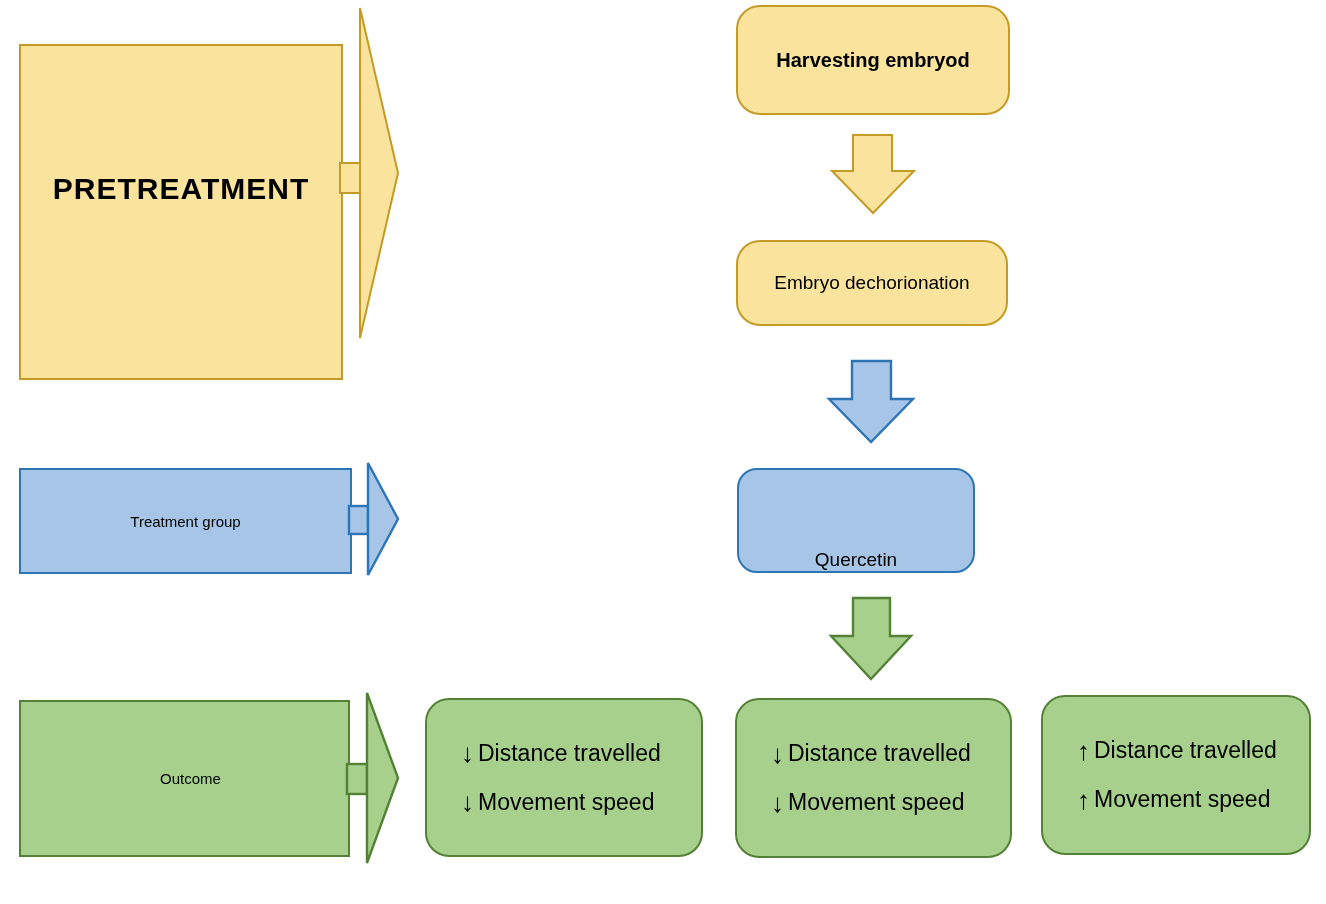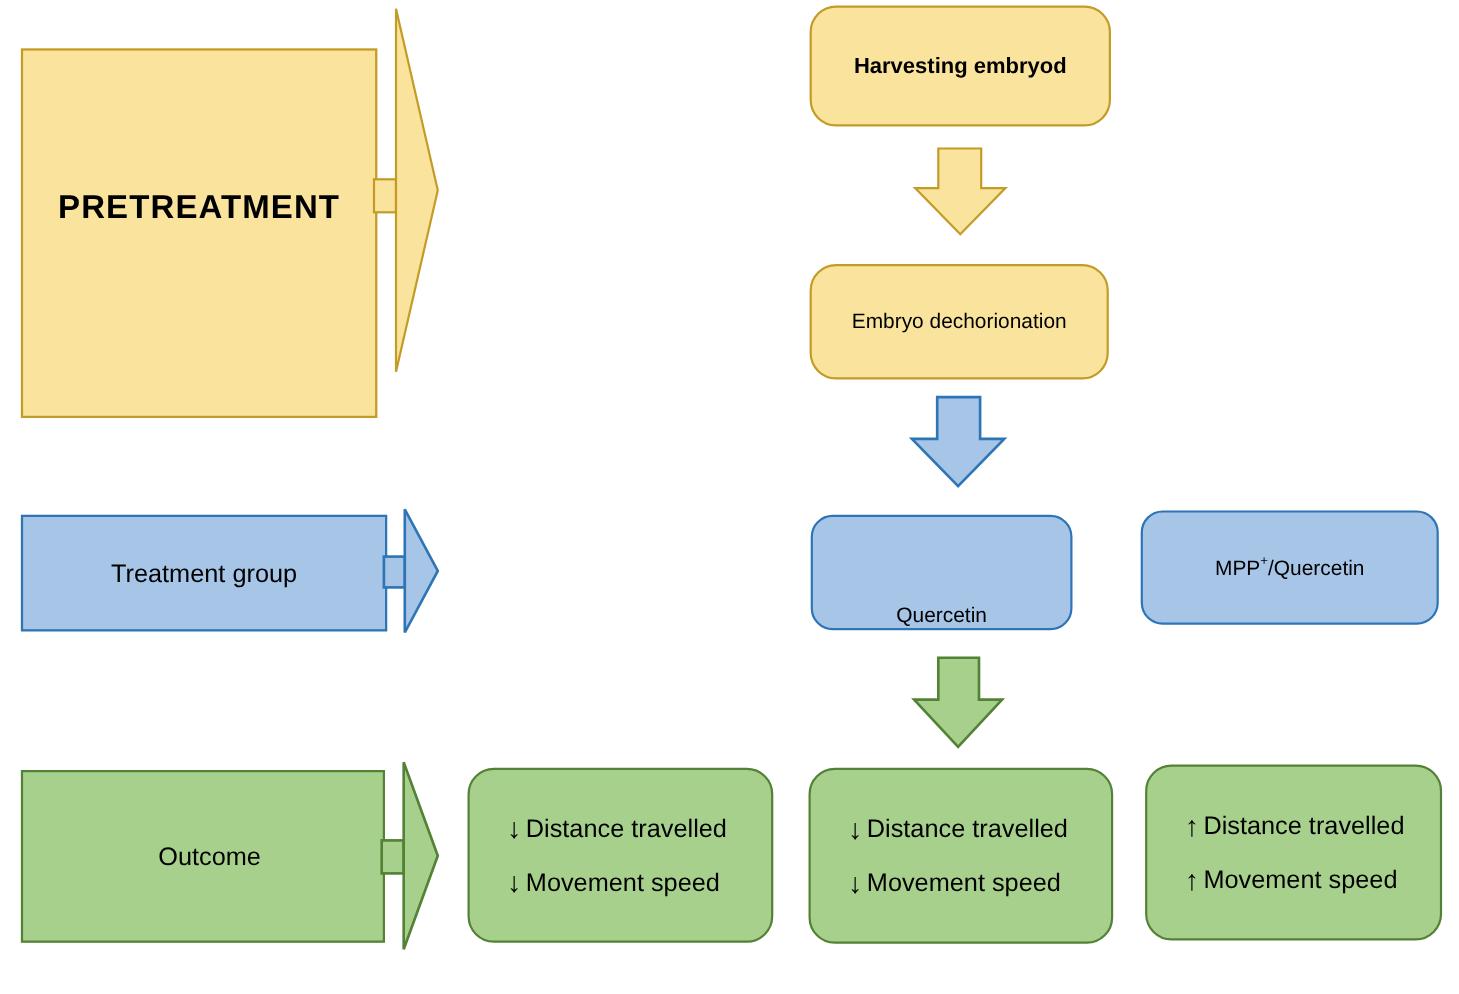--- a/index.html
+++ b/index.html
@@ -25,21 +25,21 @@
   svg.arrow-yellow * { fill:var(--yellow-fill,#f9e39d); stroke:var(--yellow-border,#c49b27); stroke-width:2; stroke-linejoin:miter; }
   svg.arrow-blue *   { fill:var(--blue-fill,#a6c5e7);  stroke:var(--blue-border,#2e75b6);  stroke-width:2.4; stroke-linejoin:miter; }
   svg.arrow-green *  { fill:var(--green-fill,#a7d08d); stroke:var(--green-border,#538135); stroke-width:2.4; stroke-linejoin:miter; }
 
   
   .pretreatment-label { font-size:30px; font-weight:bold; letter-spacing:1px; transform:translateY(-23px); }
   .harvest-label { font-size:20px; font-weight:bold; }
   .step-label { font-size:19px; }
   .group-label { font-size:19px; }
   .group-label sup { font-size:12px; position:relative; top:-1px; }
-  .header-label { font-size:23px;text-align:right; }
+  .header-label { font-size:15px;text-align:right; }
 
   .result-box { display:flex; flex-direction:column; justify-content:center; align-items:flex-start; padding-left:34px; gap:22px; text-align:left; }
   .result-line { display:flex; align-items:center; gap:4px; }
   .result-glyph { font-size:26px; font-weight:bold; line-height:22px; }
   .result-label { font-size:23px; }
 </style>
 </head>
 <body>
 
 <div class="canvas">
@@ -53,41 +53,38 @@
   </svg>
 
   <div class="abs shape yellow-shape rounded-24" style="left:736px; top:5px; width:274px; height:110px;">
     <span class="harvest-label">Harvesting embryod</span>
   </div>
 
   <svg class="abs arrow arrow-yellow" style="left:831px; top:134px;" width="84" height="80" viewBox="0 0 84 80">
     <polygon points="22,1 61,1 61,37 83,37 42,79 1,37 22,37"></polygon>
   </svg>
 
-  <div class="abs shape yellow-shape rounded-24" style="left:736px; top:240px; width:272px; height:105px;">
+  <div class="abs shape yellow-shape rounded-24" style="left:736px; top:240px; width:272px; height:86px;">
     <span class="step-label">Embryo dechorionation</span>
   </div>
 
   <svg class="abs arrow arrow-blue" style="left:828px; top:360px;" width="87" height="84" viewBox="0 0 87 84">
     <polygon points="24,1 63,1 63,39 85,39 43,82 1,39 24,39"></polygon>
   </svg>
 
   <div class="abs shape blue-shape" style="left:19px; top:468px; width:333px; height:106px;">
     <span class="header-label">Treatment group</span>
   </div>
   <svg class="abs arrow arrow-blue" style="left:352px; top:462px;" width="48" height="114" viewBox="0 0 48 114">
     <rect x="-3" y="44" width="19" height="28"></rect>
     <polygon points="16,1 46,57 16,113"></polygon>
   </svg>
 
   <div class="abs shape blue-shape rounded-20" style="left:737px; top:468px; width:238px; height:105px;align-items:flex-end;">
     <span class="group-label"><span>Quercetin</span><sup></sup><span></span></span>
-  </div>
-  <div class="abs shape blue-shape rounded-20" style="left:1037px; top:464px; width:271px; height:104px;">
-    <span class="group-label"><span>MPP</span><sup>+</sup><span>/Quercetin</span></span>
   </div>
 
   <svg class="abs arrow arrow-green" style="left:830px; top:597px;" width="83" height="84" viewBox="0 0 83 84">
     <polygon points="23,1 60,1 60,39 81,39 41,82 1,39 23,39"></polygon>
   </svg>
 
   <div class="abs shape green-shape" style="left:19px; top:700px; width:331px; height:157px;padding-left:12px;">
     <span class="header-label">Outcome</span>
   </div>
   <svg class="abs arrow arrow-green" style="left:350px; top:692px;" width="50" height="172" viewBox="0 0 50 172">

